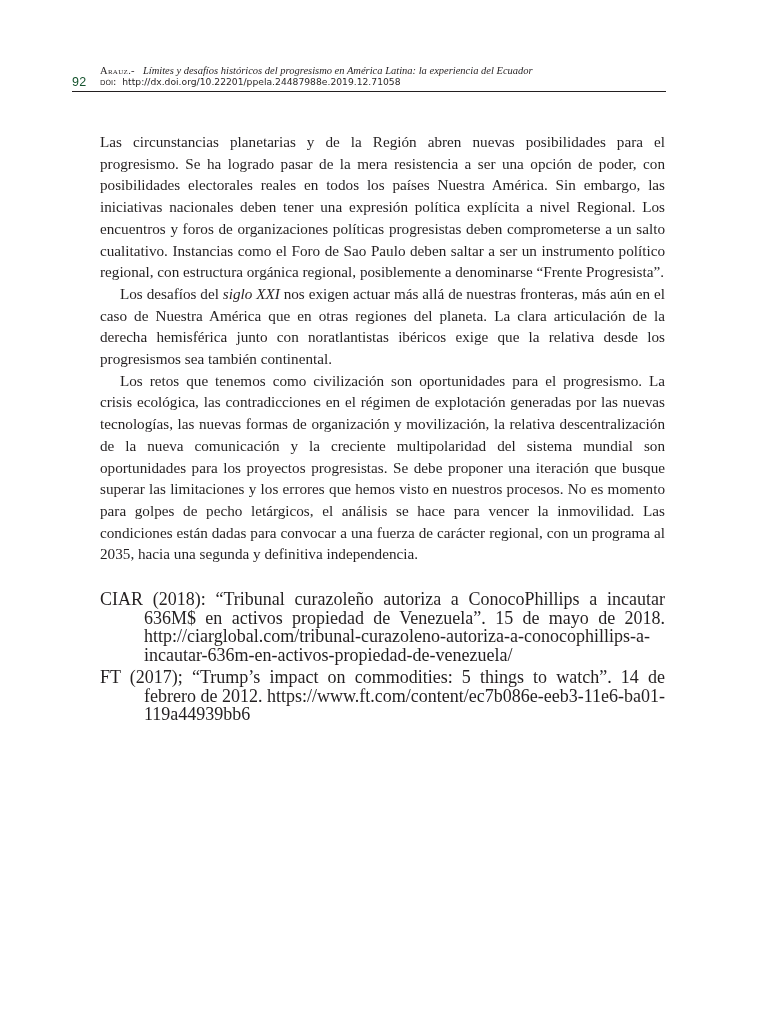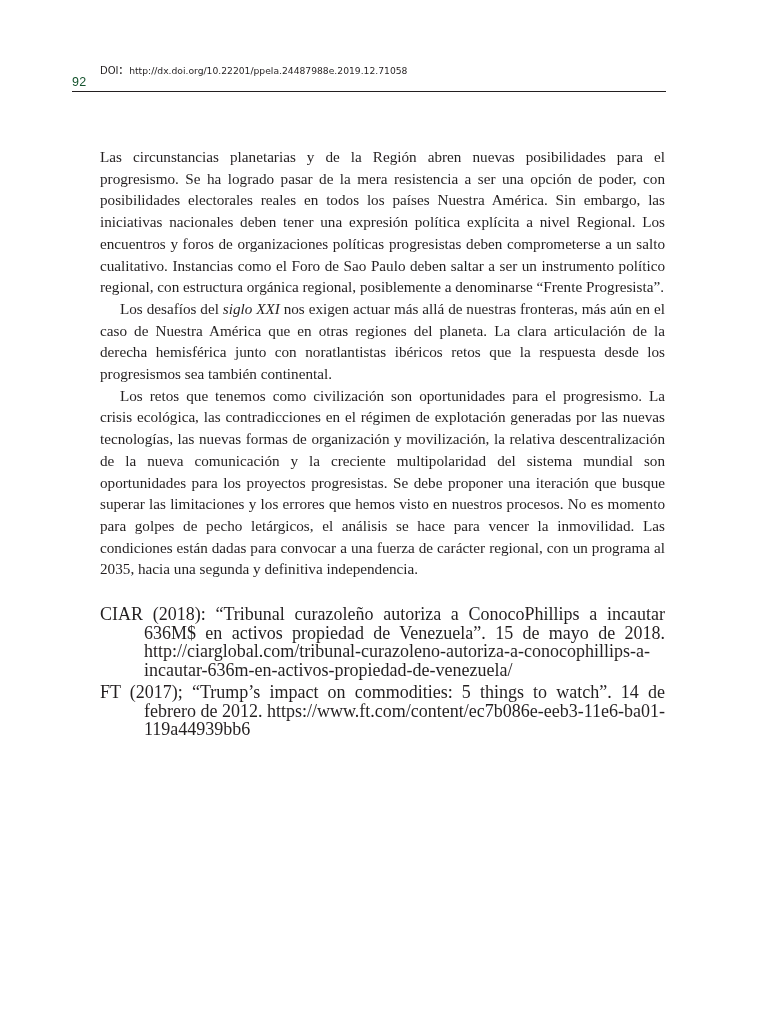--- a/index.html
+++ b/index.html
@@ -65,21 +65,21 @@
       height: 14px;
       line-height: 14px;
       font-family: "DejaVu Sans", sans-serif;
       font-size: 9.2px;
       white-space: nowrap;
       color: #231f20;
     }
     .doi-label {
       font-variant: small-caps;
       text-transform: lowercase;
-      font-size: 14px;
+      font-size: 10px;
       margin-right: 3px;
     }
     .header-rule {
       position: absolute;
       left: 72px;
       top: 91px;
       width: 594px;
       height: 0;
       border-top: 1px solid #231f20;
     }
@@ -102,21 +102,21 @@
       line-height: 20px;
     }
     .body-text {
       font-family: "Liberation Serif", serif;
       font-size: 15.2px;
       line-height: 21.7px;
       text-align: justify;
       margin: 0;
       hyphens: manual;
     }
-    .p1 { margin-top: 34px; }
+    .p1 { margin-top: 19px; }
     .indent { text-indent: 20px; }
     .body-text em { }
 
     .bib-heading {
       margin-top: 25px;
     }
     .bib-list {
       margin-top: 25px;
       padding: 0;
       list-style: none;
@@ -132,33 +132,37 @@
     }
   </style>
 </head>
 <body>
 
 <div class="page">
 
   <div class="running-header">
     <span class="page-number">92</span>
     <div class="header-lines">
+      <div class="header-line1">
+        <span class="header-author">Arauz.-</span>
+        <span class="header-title">Límites y desafíos históricos del progresismo en América Latina: la experiencia del Ecuador</span>
+      </div>
       <div class="header-line2">
         <span class="doi-label">doi:</span>
         <span class="doi-url">http://dx.doi.org/10.22201/ppela.24487988e.2019.12.71058</span>
       </div>
     </div>
   </div>
   <div class="header-rule"></div>
 
   <div class="content">
 
     <p class="body-text p1">Las circunstancias planetarias y de la Región abren nuevas posibilidades para el progresismo. Se ha logrado pasar de la mera resistencia a ser una opción de poder, con posibilidades electorales reales en todos los países Nuestra América. Sin embargo, las iniciativas nacionales deben tener una expresión política explícita a nivel Regional. Los encuentros y foros de organizaciones políticas progresistas deben comprome­terse a un salto cualitativo. Instancias como el Foro de Sao Paulo deben saltar a ser un instrumento político regional, con estructura orgánica regional, posiblemente a denominarse “Frente Progresista”.</p>
 
-    <p class="body-text indent"><span>Los desafíos del </span><em>siglo XXI</em><span> nos exigen actuar más allá de nuestras fronteras, más aún en el caso de Nuestra América que en otras regiones del planeta. La clara articulación de la derecha hemisférica junto con noratlantistas ibéricos retos que la respuesta desde los progresismos sea también continental.</span></p>
+    <p class="body-text indent"><span>Los desafíos del </span><em>siglo XXI</em><span> nos exigen actuar más allá de nuestras fronteras, más aún en el caso de Nuestra América que en otras regiones del planeta. La clara articulación de la derecha hemisférica junto con noratlantistas ibéricos exige que la relativa desde los progresismos sea también continental.</span></p>
 
     <p class="body-text indent">Los retos que tenemos como civilización son oportunidades para el progresismo. La crisis ecológica, las contradicciones en el régimen de explotación generadas por las nuevas tecnologías, las nuevas formas de organización y movilización, la relativa descentralización de la nueva comunicación y la creciente multipolaridad del sistema mundial son oportunidades para los proyectos progresistas. Se debe proponer una iteración que busque superar las limitaciones y los errores que hemos visto en nues­tros procesos. No es momento para golpes de pecho letárgicos, el análisis se hace para vencer la inmovilidad. Las condiciones están dadas para convocar a una fuerza de carácter regional, con un programa al 2035, hacia una segunda y definitiva indepen­dencia.</p>
 
 
     <ul class="bib-list">
       <li class="bib-entry">CIAR (2018): “Tribunal curazoleño autoriza a ConocoPhillips a incautar 636M$ en acti­vos propiedad de Venezuela”. 15 de mayo de 2018. http://ciarglobal.com/tribunal-curazoleno-autoriza-a-conocophillips-a-incautar-636m-en-activos-propiedad-de-venezuela/</li>
       <li class="bib-entry">FT (2017); “Trump’s impact on commodities: 5 things to watch”. 14 de febrero de 2012. https://www.ft.com/content/ec7b086e-eeb3-11e6-ba01-119a44939bb6</li>
     </ul>
   </div>
 </div>

